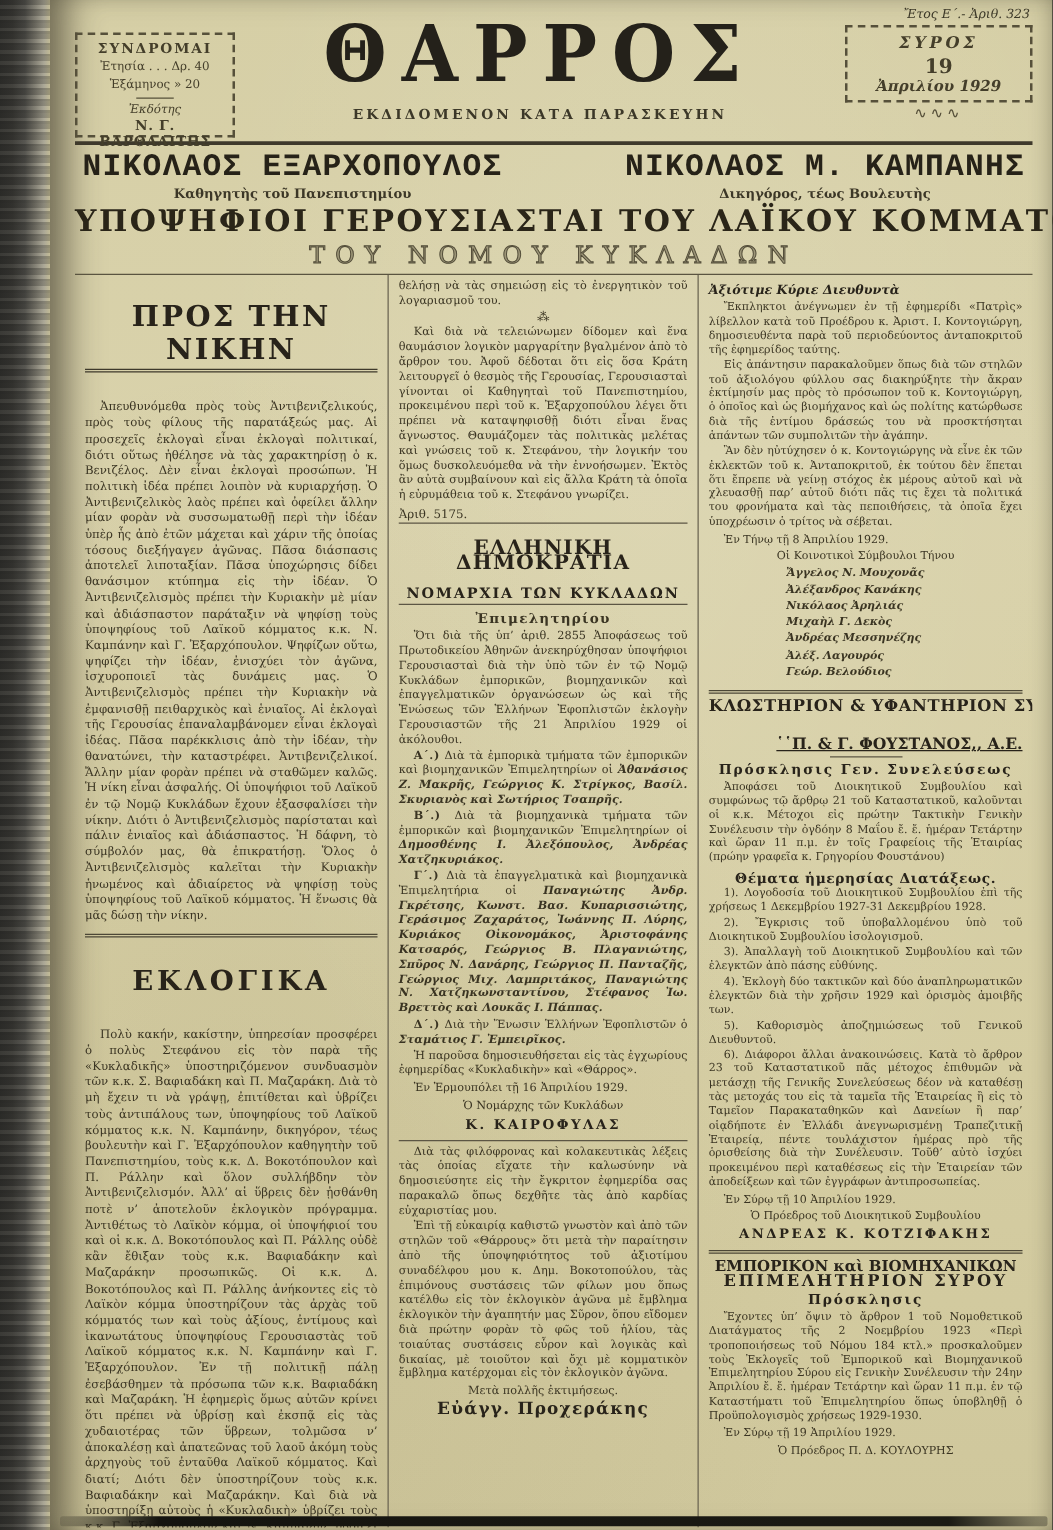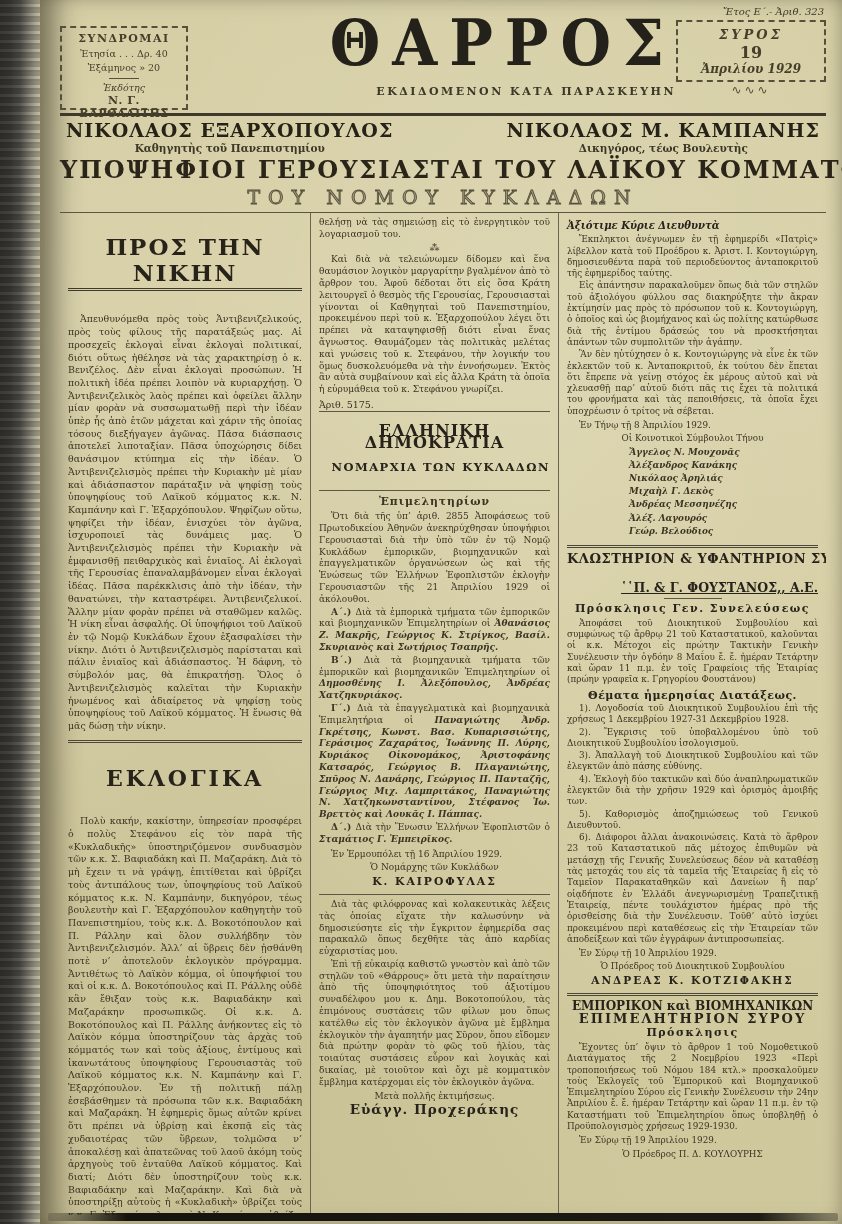--- a/index.html
+++ b/index.html
@@ -30,36 +30,36 @@
   }
   
   .masthead{display:flex;height:106px;}
   .ornament-box{border:2px dashed #56503a;color:#443e2a;text-align:center;}
   .mh-left{width:128px;margin-top:20px;padding:4px 3px;height:84px;box-sizing:border-box;}
   .mh-sub-title{font-size:11px;font-weight:bold;letter-spacing:1.5px;}
   .mh-sub-line{font-size:9.5px;margin-top:3px;}
   .mh-divider{width:30px;border-top:1px solid #56503a;margin:5px auto 3px;}
   .mh-pub-label{font-size:9.5px;font-style:italic;}
   .mh-pub-name{font-size:11px;font-weight:bold;letter-spacing:.5px;margin-top:1px;}
-  .mh-center{flex:1;text-align:right;padding-top:8px;}
+  .mh-center{flex:1;text-align:center;padding-top:8px;}
   .paper-title{font-size:58px;font-weight:bold;letter-spacing:12px;line-height:1;color:#24211a;transform:scaleY(1.08);}
   .paper-subtitle{font-size:11px;letter-spacing:2.5px;margin-top:13px;color:#3c3828;font-weight:bold;}
   .mh-right{width:150px;}
   .issue-line{font-size:10px;font-style:italic;text-align:right;padding-right:2px;color:#3c3828;}
   .date-box{margin-top:3px;padding:5px 4px 4px;}
   .date-place{font-size:13px;font-weight:bold;font-style:italic;letter-spacing:3px;}
   .date-day{font-size:16px;font-weight:bold;margin-top:1px;}
   .date-month{font-size:12px;font-weight:bold;font-style:italic;}
   .flourish{font-size:12px;color:#56503a;letter-spacing:3px;text-align:center;margin-top:1px;}
   .rule-heavy{border:none;border-top:3px solid #3e392b;margin:1px 0 0;}
   
   .banner{padding-top:3px;}
   .names-row{display:flex;justify-content:space-between;padding:0 6px;}
   .candidate{text-align:center;}
-  .candidate-name{font-size:19px;font-weight:bold;letter-spacing:1px;color:#262218;white-space:nowrap;}
+  .candidate-name{font-size:25px;font-weight:bold;letter-spacing:1px;color:#262218;white-space:nowrap;font-family:Liberation Mono, monospace;}
   .candidate-title{font-size:10.5px;font-weight:bold;color:#3c3727;margin-top:1px;}
   .banner-line1{text-align:center;font-size:24px;font-weight:bold;letter-spacing:2px;color:#2a2518;margin-top:1px;white-space:nowrap;}
   .banner-line2{text-align:center;font-size:19px;letter-spacing:8px;margin-top:2px;
     color:rgba(82,76,56,.45);-webkit-text-stroke:.8px #544e3a;}
   
   .columns{display:flex;height:1002px;overflow:hidden;margin-top:4px;border-top:1px solid #5a5440;}
   .col{overflow:hidden;box-sizing:border-box;padding:4px 8px 0;text-align:justify;}
   .col1{width:250px;font-size:9.4px;line-height:12.7px;}
   .col2{width:248px;font-size:9px;line-height:11.8px;border-left:1px solid #6b6450;}
   .col3{flex:1;font-size:8.8px;line-height:11.3px;border-left:1px solid #6b6450;}
@@ -67,22 +67,22 @@
   .indent{text-indent:12px;}
   .title-wrap{text-align:center;margin:2px 0 7px;}
   .art-title{display:inline-block;font-size:23px;font-weight:bold;letter-spacing:2px;color:#28231a;
     border-bottom:3px double #3e392b;padding-bottom:3px;line-height:1.1;}
   .art-title2{display:inline-block;font-size:22px;font-weight:bold;letter-spacing:3px;color:#28231a;line-height:1.1;}
   .double-rule{border:none;border-top:3px double #4c4736;margin:7px 0 5px;}
   .rule{border:none;border-top:1px solid #5c5644;margin:6px 0 4px;}
   .asterism{text-align:center;font-size:10px;margin:1px 0;}
   .protocol{font-size:1.05em;margin:3px 0 1px;border-bottom:1px solid #5c5644;padding-bottom:0;}
   .gov-title{text-align:center;font-size:16px;font-weight:bold;letter-spacing:1px;margin-top:13px;color:#28231a;}
-  .gov-subtitle{text-align:right;font-size:11.5px;font-weight:bold;letter-spacing:1.5px;border-bottom:1px solid #5c5644;
-    padding-bottom:17px;margin:1px 0 5px;color:#28231a;}
+  .gov-subtitle{text-align:center;font-size:11.5px;font-weight:bold;letter-spacing:1.5px;border-bottom:1px solid #5c5644;
+    padding-bottom:3px;margin:1px 0 5px;color:#28231a;}
   .subhead{text-align:center;font-weight:bold;font-size:1.2em;letter-spacing:1px;margin:4px 0 3px;}
   .list-item .lead{font-weight:bold;letter-spacing:.5px;}
   .list-item .names{font-style:italic;font-weight:bold;}
   .dateline{text-indent:12px;margin-top:3px;}
   .sig-title{text-align:center;margin-top:2px;text-indent:0;}
   .sig-name{text-align:center;font-weight:bold;letter-spacing:2px;font-size:1.2em;margin-top:2px;color:#28231a;}
   .letter-heading{font-weight:bold;font-style:italic;font-size:1.15em;margin:3px 0;color:#28231a;}
   .closing{text-align:center;margin-top:2px;}
   .sig-script{text-align:center;font-weight:bold;font-size:1.5em;letter-spacing:1px;margin:2px 0 4px;color:#28231a;}
   .council-label{text-align:center;margin-top:2px;}
@@ -159,28 +159,29 @@
     </section>
 
     <section class="col col2">
       <p>θελήσῃ νὰ τὰς σημειώσῃ εἰς τὸ ἐνεργητικὸν τοῦ λογαριασμοῦ του.</p>
       <div class="asterism">⁂</div>
       <p class="indent">Καὶ διὰ νὰ τελειώνωμεν δίδομεν καὶ ἕνα θαυμάσιον λογικὸν μαργαρίτην βγαλμένον ἀπὸ τὸ ἄρθρον του. Ἀφοῦ δέδοται ὅτι εἰς ὅσα Κράτη λειτουργεῖ ὁ θεσμὸς τῆς Γερουσίας, Γερουσιασταὶ γίνονται οἱ Καθηγηταὶ τοῦ Πανεπιστημίου, προκειμένου περὶ τοῦ κ. Ἐξαρχοπούλου λέγει ὅτι πρέπει νὰ καταψηφισθῇ διότι εἶναι ἕνας ἄγνωστος. Θαυμάζομεν τὰς πολιτικὰς μελέτας καὶ γνώσεις τοῦ κ. Στεφάνου, τὴν λογικήν του ὅμως δυσκολευόμεθα νὰ τὴν ἐννοήσωμεν. Ἐκτὸς ἂν αὐτὰ συμβαίνουν καὶ εἰς ἄλλα Κράτη τὰ ὁποῖα ἡ εὐρυμάθεια τοῦ κ. Στεφάνου γνωρίζει.</p>
 
       <p class="protocol">Ἀριθ. 5175.</p>
       <h2 class="gov-title">ΕΛΛΗΝΙΚΗ ΔΗΜΟΚΡΑΤΙΑ</h2>
       <h3 class="gov-subtitle">ΝΟΜΑΡΧΙΑ ΤΩΝ ΚΥΚΛΑΔΩΝ</h3>
-      <div class="subhead">Ἐπιμελητηρίων</div>
+      <div class="subhead">Ἐπιμελητηρίου</div>
       <p class="indent">Ὅτι διὰ τῆς ὑπ’ ἀριθ. 2855 Ἀποφάσεως τοῦ Πρωτοδικείου Ἀθηνῶν ἀνεκηρύχθησαν ὑποψήφιοι Γερουσιασταὶ διὰ τὴν ὑπὸ τῶν ἐν τῷ Νομῷ Κυκλάδων ἐμπορικῶν, βιομηχανικῶν καὶ ἐπαγγελματικῶν ὀργανώσεων ὡς καὶ τῆς Ἑνώσεως τῶν Ἑλλήνων Ἐφοπλιστῶν ἐκλογὴν Γερουσιαστῶν τῆς 21 Ἀπριλίου 1929 οἱ ἀκόλουθοι.</p>
 
       <p class="indent list-item"><span class="lead">Α΄.)</span> <span>Διὰ τὰ ἐμπορικὰ τμήματα τῶν ἐμπορικῶν καὶ βιομηχανικῶν Ἐπιμελητηρίων οἱ</span> <span class="names">Ἀθανάσιος Ζ. Μακρῆς, Γεώργιος Κ. Στρίγκος, Βασίλ. Σκυριανὸς καὶ Σωτήριος Τσαπρῆς.</span></p>
       <p class="indent list-item"><span class="lead">Β΄.)</span> <span>Διὰ τὰ βιομηχανικὰ τμήματα τῶν ἐμπορικῶν καὶ βιομηχανικῶν Ἐπιμελητηρίων οἱ</span> <span class="names">Δημοσθένης Ι. Ἀλεξόπουλος, Ἀνδρέας Χατζηκυριάκος.</span></p>
       <p class="indent list-item"><span class="lead">Γ΄.)</span> <span>Διὰ τὰ ἐπαγγελματικὰ καὶ βιομηχανικὰ Ἐπιμελητήρια οἱ</span> <span class="names">Παναγιώτης Ἀνδρ. Γκρέτσης, Κωνστ. Βασ. Κυπαρισσιώτης, Γεράσιμος Ζαχαράτος, Ἰωάννης Π. Λύρης, Κυριάκος Οἰκονομάκος, Ἀριστοφάνης Κατσαρός, Γεώργιος Β. Πλαγανιώτης, Σπῦρος Ν. Δανάρης, Γεώργιος Π. Πανταζῆς, Γεώργιος Μιχ. Λαμπριτάκος, Παναγιώτης Ν. Χατζηκωνσταντίνου, Στέφανος Ἰω. Βρεττὸς καὶ Λουκᾶς Ι. Πάππας.</span></p>
       <p class="indent list-item"><span class="lead">Δ΄.)</span> <span>Διὰ τὴν Ἕνωσιν Ἑλλήνων Ἐφοπλιστῶν ὁ</span> <span class="names">Σταμάτιος Γ. Ἐμπειρῖκος.</span></p>
 
+      <p class="indent">Ἡ παροῦσα δημοσιευθήσεται εἰς τὰς ἐγχωρίους ἐφημερίδας «Κυκλαδικὴν» καὶ «Θάρρος».</p>
       <p class="dateline">Ἐν Ἑρμουπόλει τῇ 16 Ἀπριλίου 1929.</p>
       <p class="sig-title">Ὁ Νομάρχης τῶν Κυκλάδων</p>
       <p class="sig-name">Κ. ΚΑΙΡΟΦΥΛΑΣ</p>
 
       <hr class="rule">
       <p class="indent">Διὰ τὰς φιλόφρονας καὶ κολακευτικὰς λέξεις τὰς ὁποίας εἴχατε τὴν καλωσύνην νὰ δημοσιεύσητε εἰς τὴν ἔγκριτον ἐφημερίδα σας παρακαλῶ ὅπως δεχθῆτε τὰς ἀπὸ καρδίας εὐχαριστίας μου.</p>
       <p class="indent">Ἐπὶ τῇ εὐκαιρίᾳ καθιστῶ γνωστὸν καὶ ἀπὸ τῶν στηλῶν τοῦ «Θάρρους» ὅτι μετὰ τὴν παραίτησιν ἀπὸ τῆς ὑποψηφιότητος τοῦ ἀξιοτίμου συναδέλφου μου κ. Δημ. Βοκοτοπούλου, τὰς ἐπιμόνους συστάσεις τῶν φίλων μου ὅπως κατέλθω εἰς τὸν ἐκλογικὸν ἀγῶνα μὲ ἔμβλημα ἐκλογικὸν τὴν ἀγαπητήν μας Σῦρον, ὅπου εἴδομεν διὰ πρώτην φορὰν τὸ φῶς τοῦ ἡλίου, τὰς τοιαύτας συστάσεις εὗρον καὶ λογικὰς καὶ δικαίας, μὲ τοιοῦτον καὶ ὄχι μὲ κομματικὸν ἔμβλημα κατέρχομαι εἰς τὸν ἐκλογικὸν ἀγῶνα.</p>
       <p class="closing">Μετὰ πολλῆς ἐκτιμήσεως.</p>
       <div class="sig-script">Εὐάγγ. Προχεράκης</div>
 

